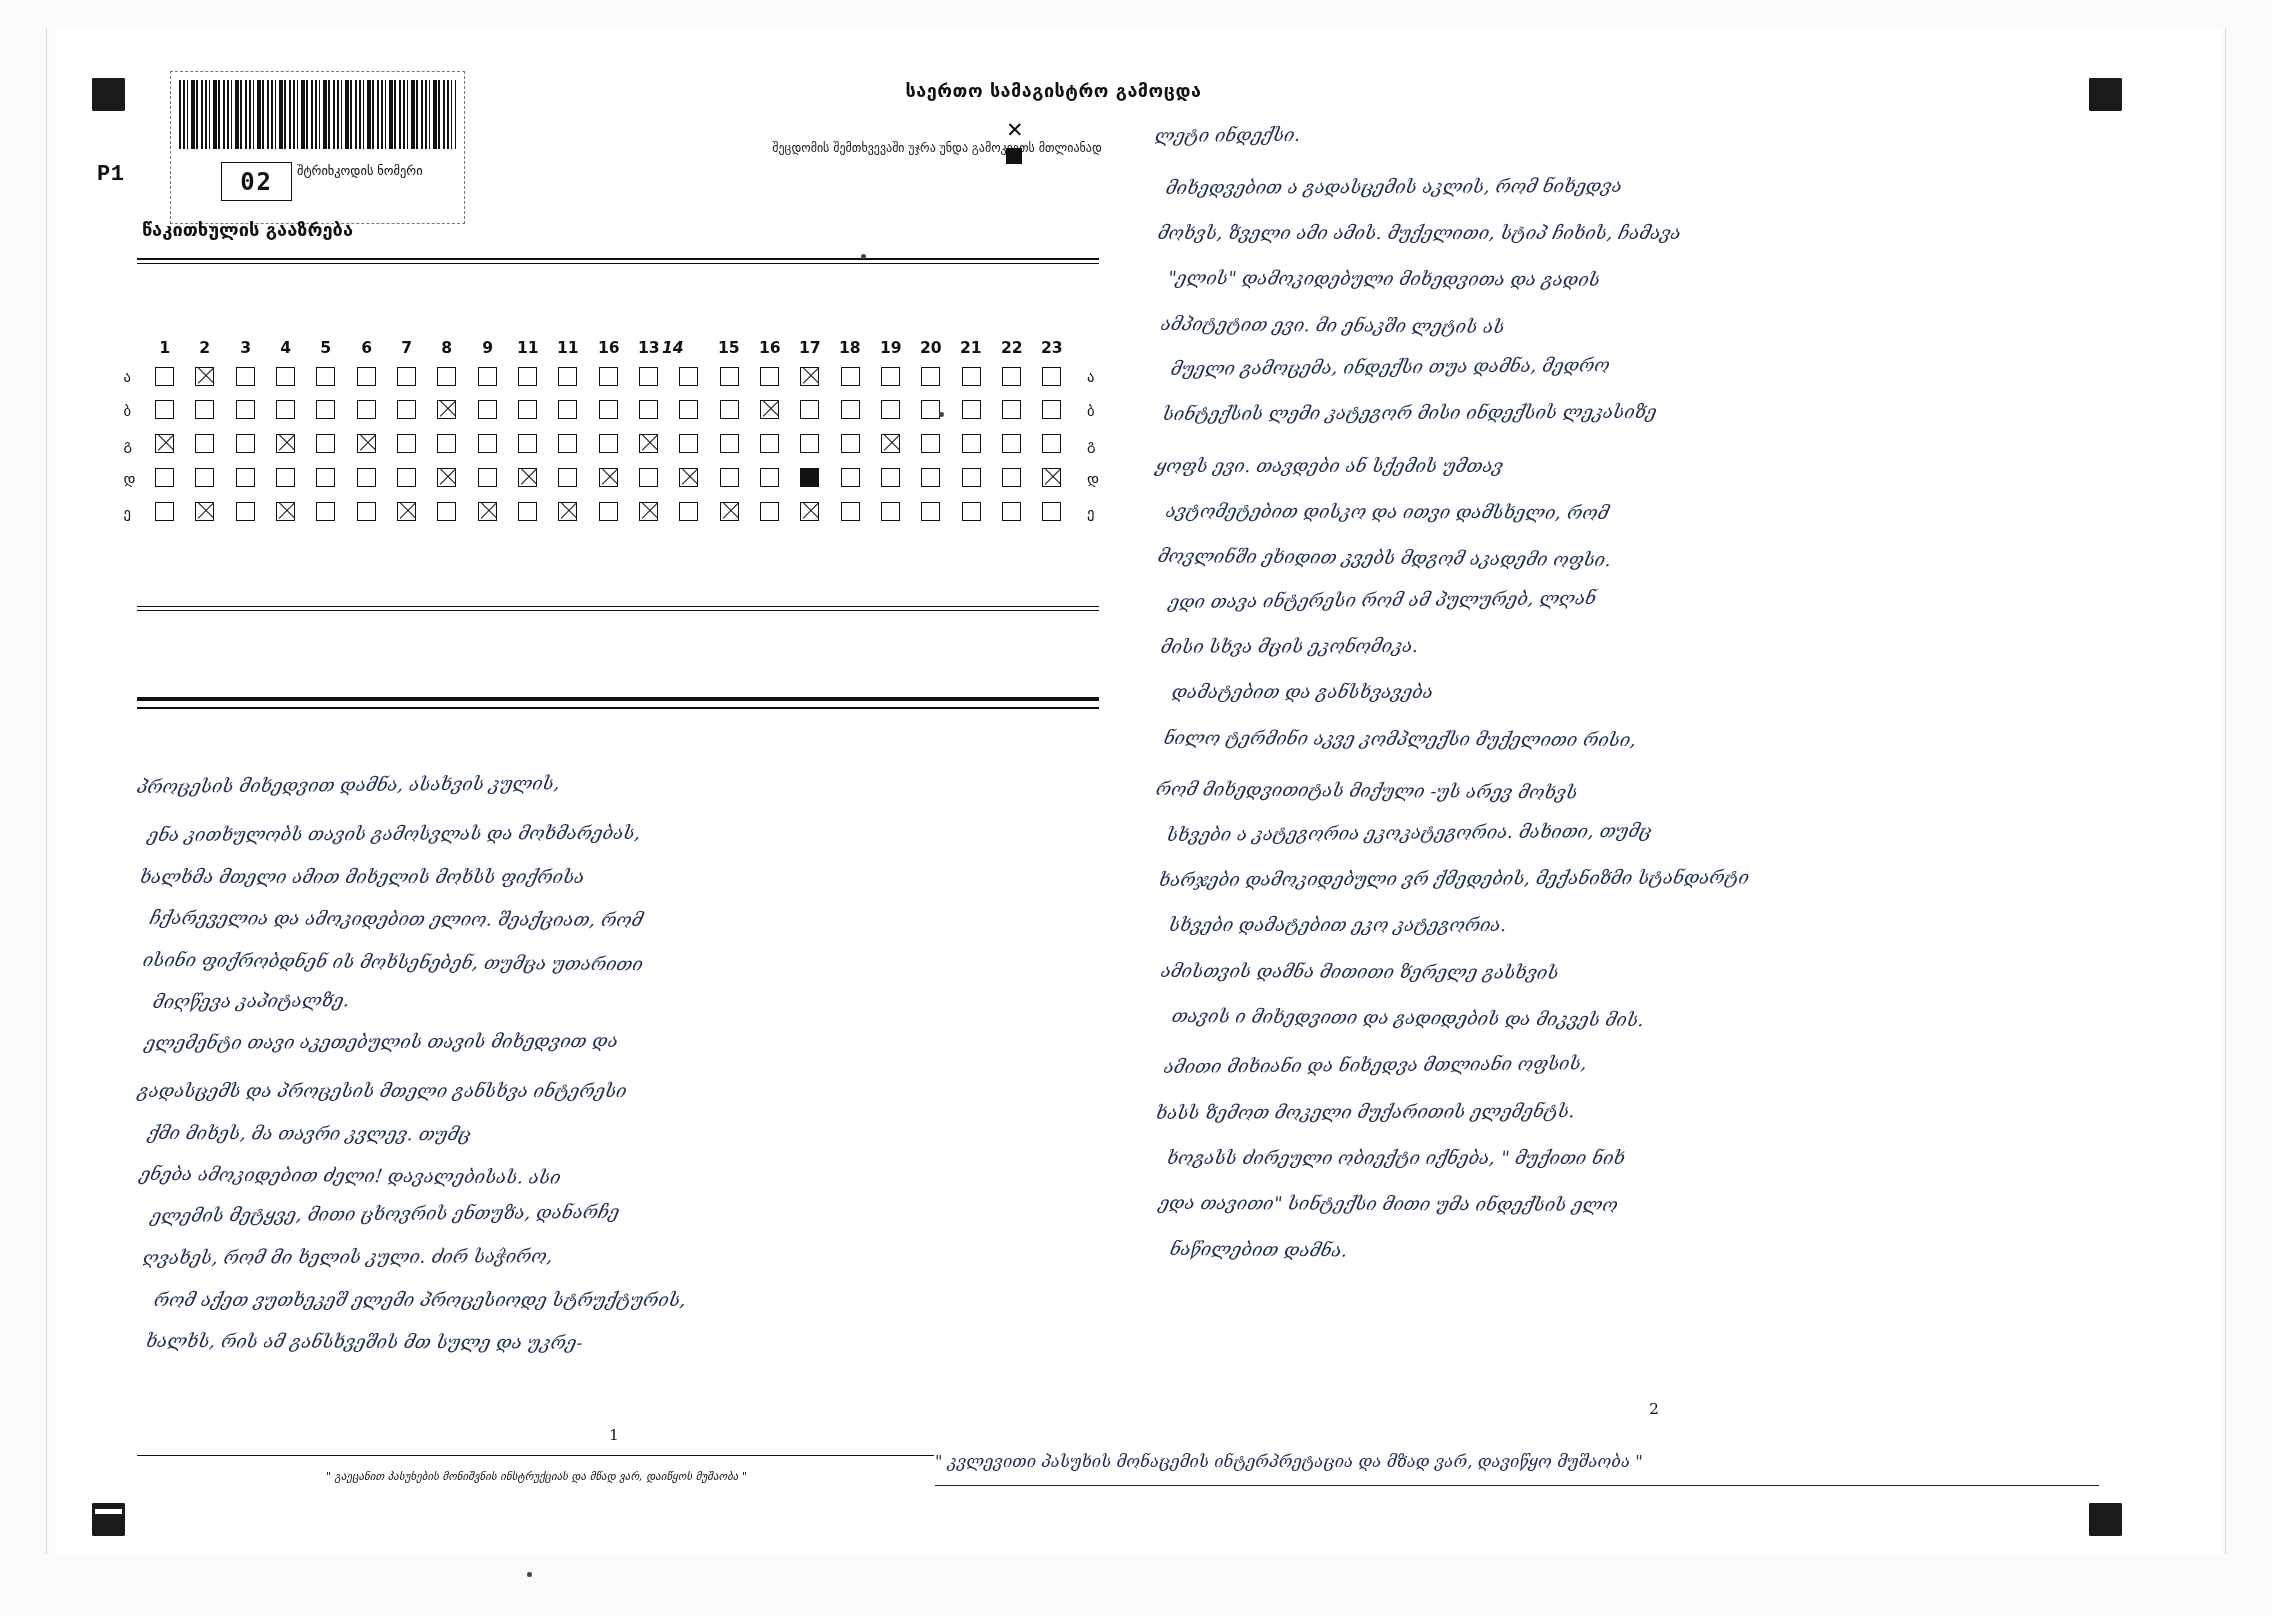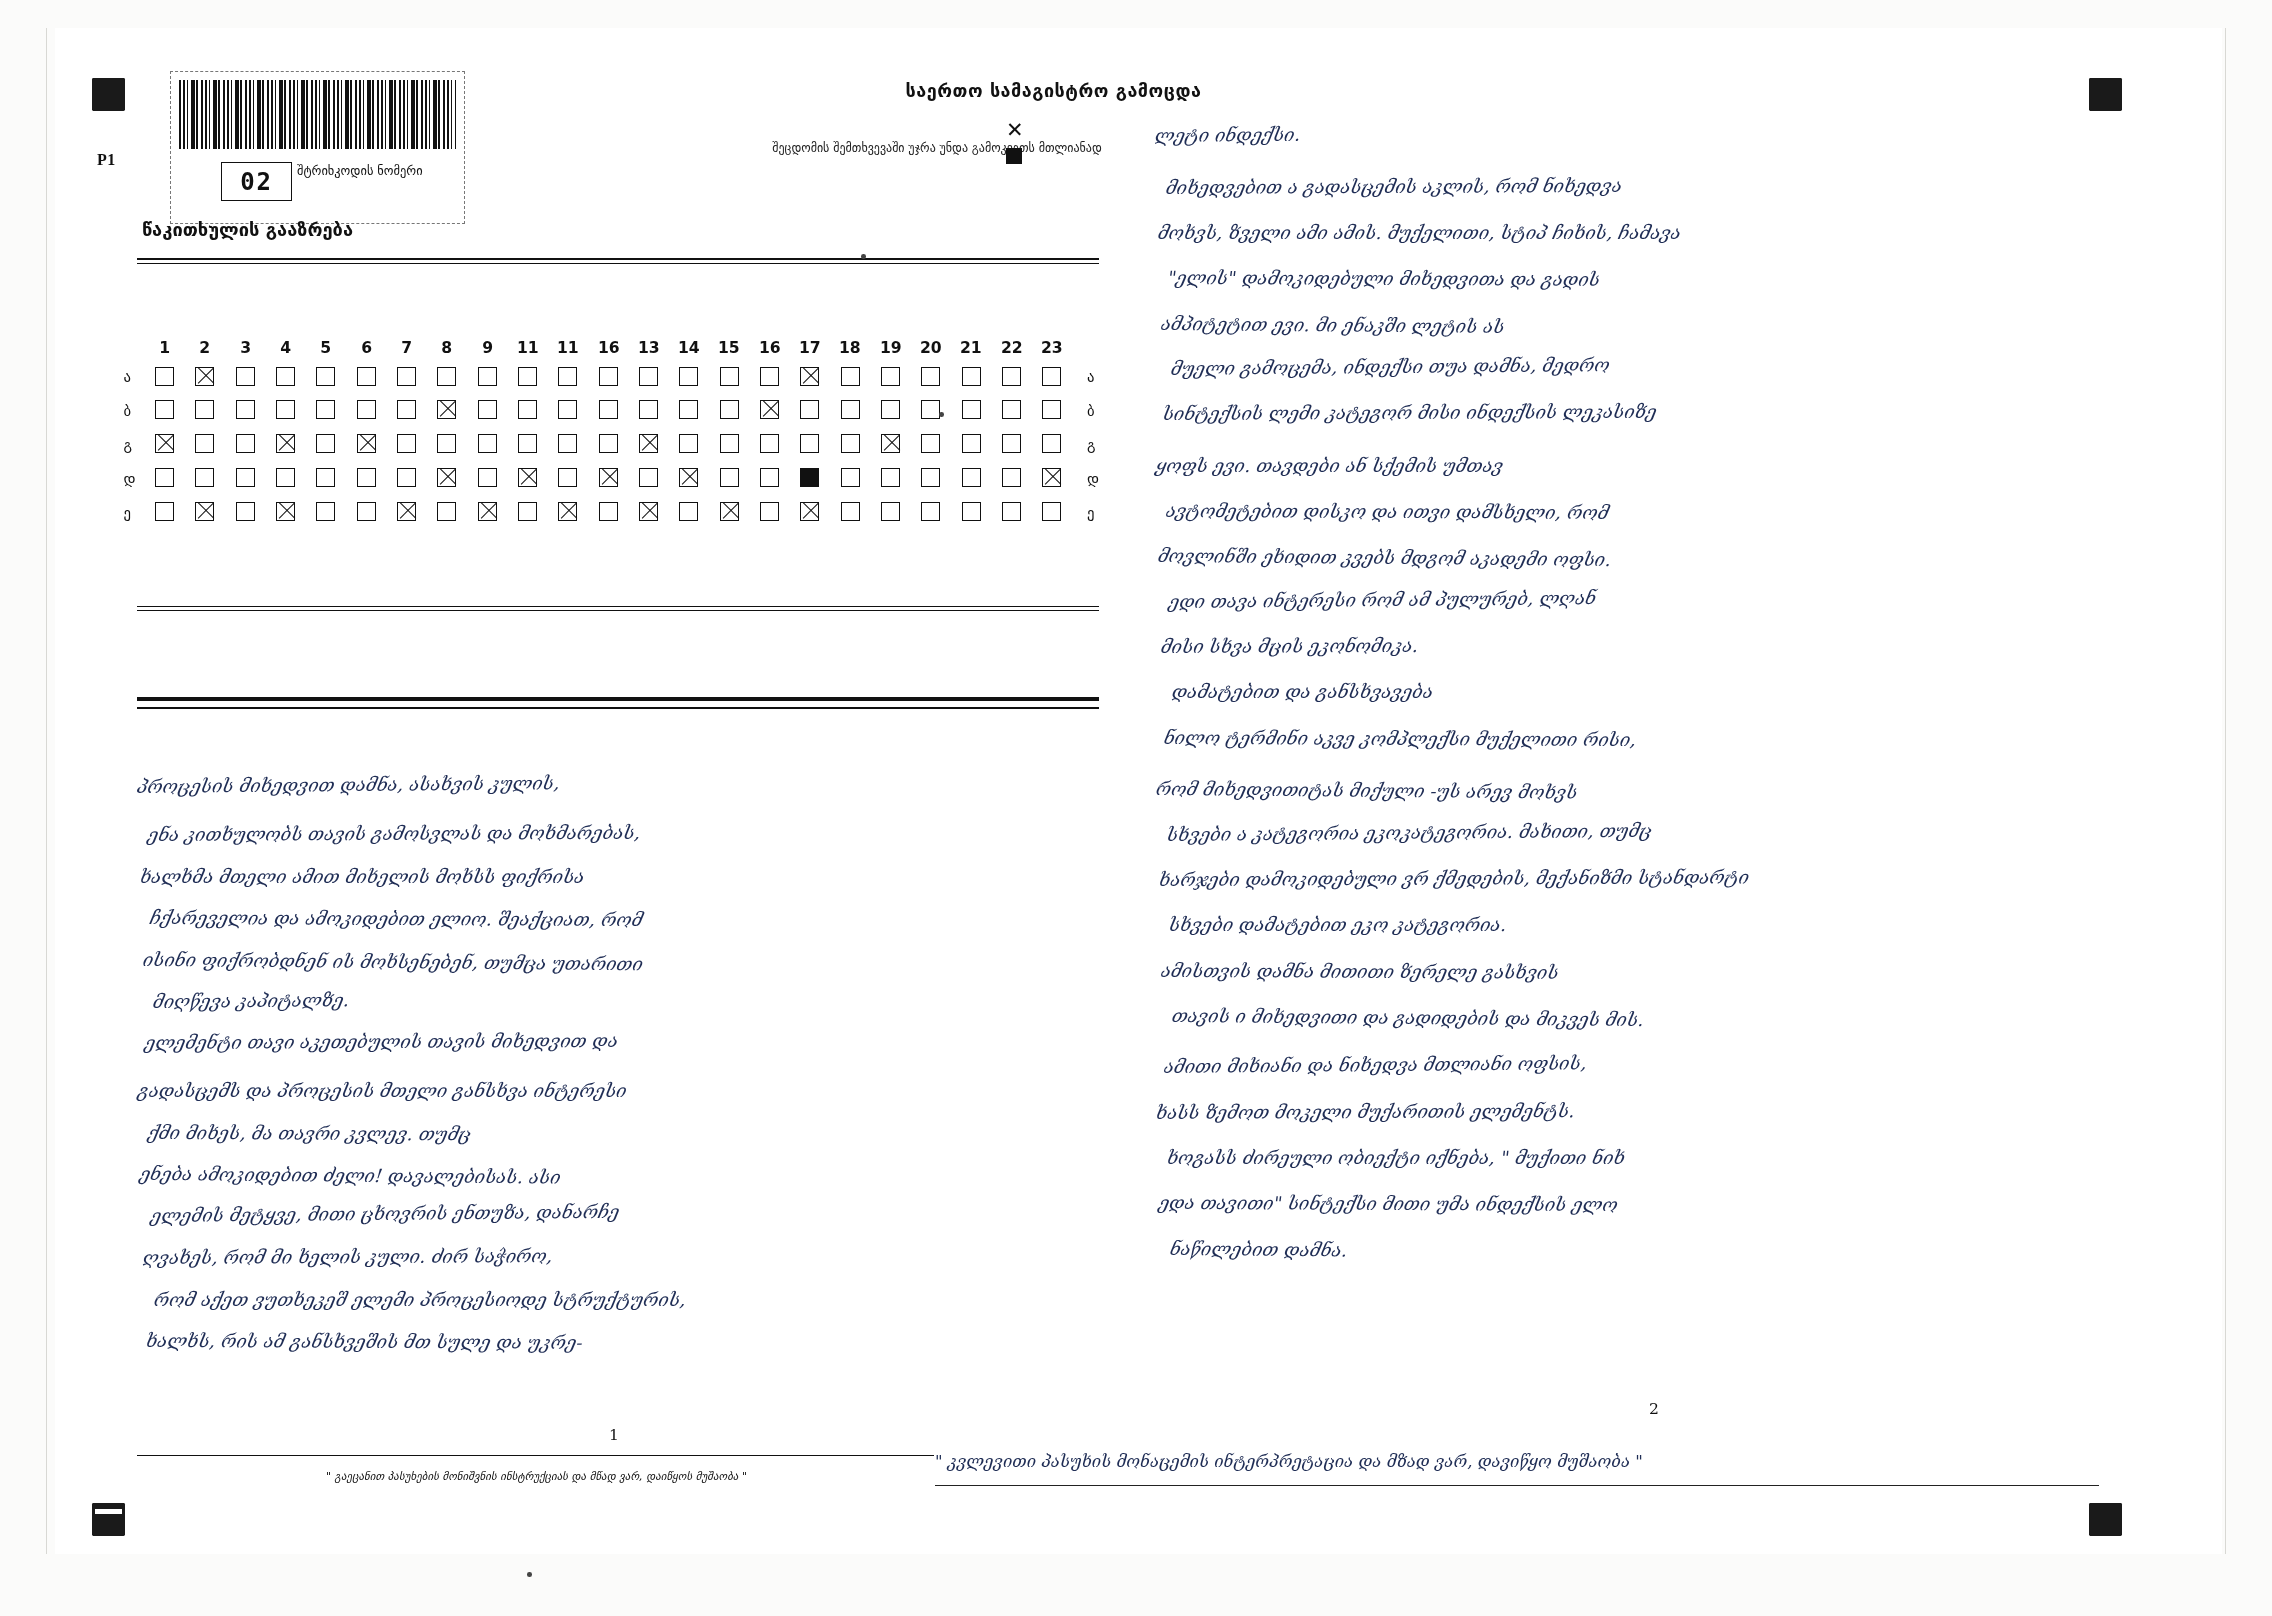--- a/index.html
+++ b/index.html
@@ -48,24 +48,24 @@
     content: "";
     position: absolute;
     left: 2.7px; top: 6.4px;
     width: 27.5px; height: 4.6px;
     background: #fff;
   }
 
   .p1label {
     position: absolute;
     left: 97px;
-    top: 151px;
-    font-size: 16px;
+    top: 162px;
+    font-size: 22px;
     font-weight: bold;
-    font-family: Liberation Serif, serif;
+    font-family: Liberation Mono, monospace;
     letter-spacing: 0.5px;
   }
 
   
   .barcode-box {
     position: absolute;
     left: 170px;
     top: 71px;
     width: 293px;
     height: 151px;
@@ -355,21 +355,21 @@
         <div class="colnum" style="left: 121px;">4</div>
         <div class="colnum" style="left: 161px;">5</div>
         <div class="colnum" style="left: 202px;">6</div>
         <div class="colnum" style="left: 242px;">7</div>
         <div class="colnum" style="left: 282px;">8</div>
         <div class="colnum" style="left: 323px;">9</div>
         <div class="colnum" style="left: 363px;">11</div>
         <div class="colnum" style="left: 403px;">11</div>
         <div class="colnum" style="left: 444px;">16</div>
         <div class="colnum" style="left: 484px;">13</div>
-        <div class="colnum" style="left: 524px;">14</div>
+        <div class="colnum" style="left: 508px; font-style: italic;">14</div>
         <div class="colnum" style="left: 564px;">15</div>
         <div class="colnum" style="left: 605px;">16</div>
         <div class="colnum" style="left: 645px;">17</div>
         <div class="colnum" style="left: 685px;">18</div>
         <div class="colnum" style="left: 726px;">19</div>
         <div class="colnum" style="left: 766px;">20</div>
         <div class="colnum" style="left: 806px;">21</div>
         <div class="colnum" style="left: 847px;">22</div>
         <div class="colnum" style="left: 887px;">23</div>
       </div>

